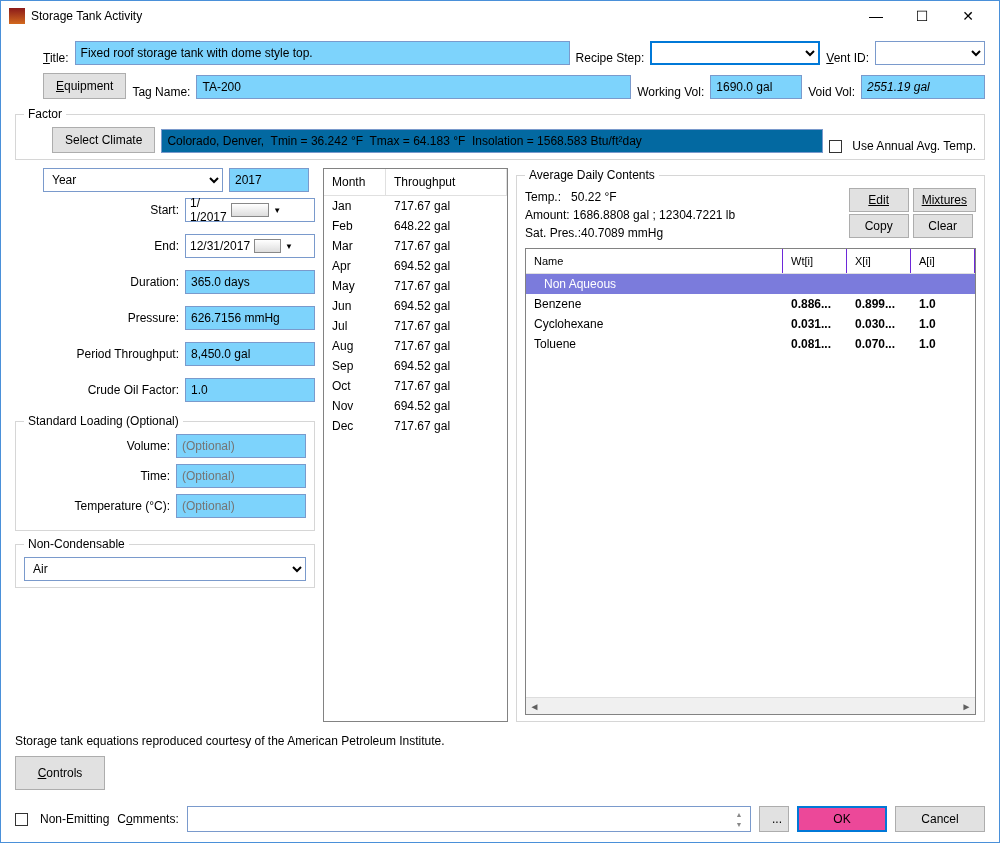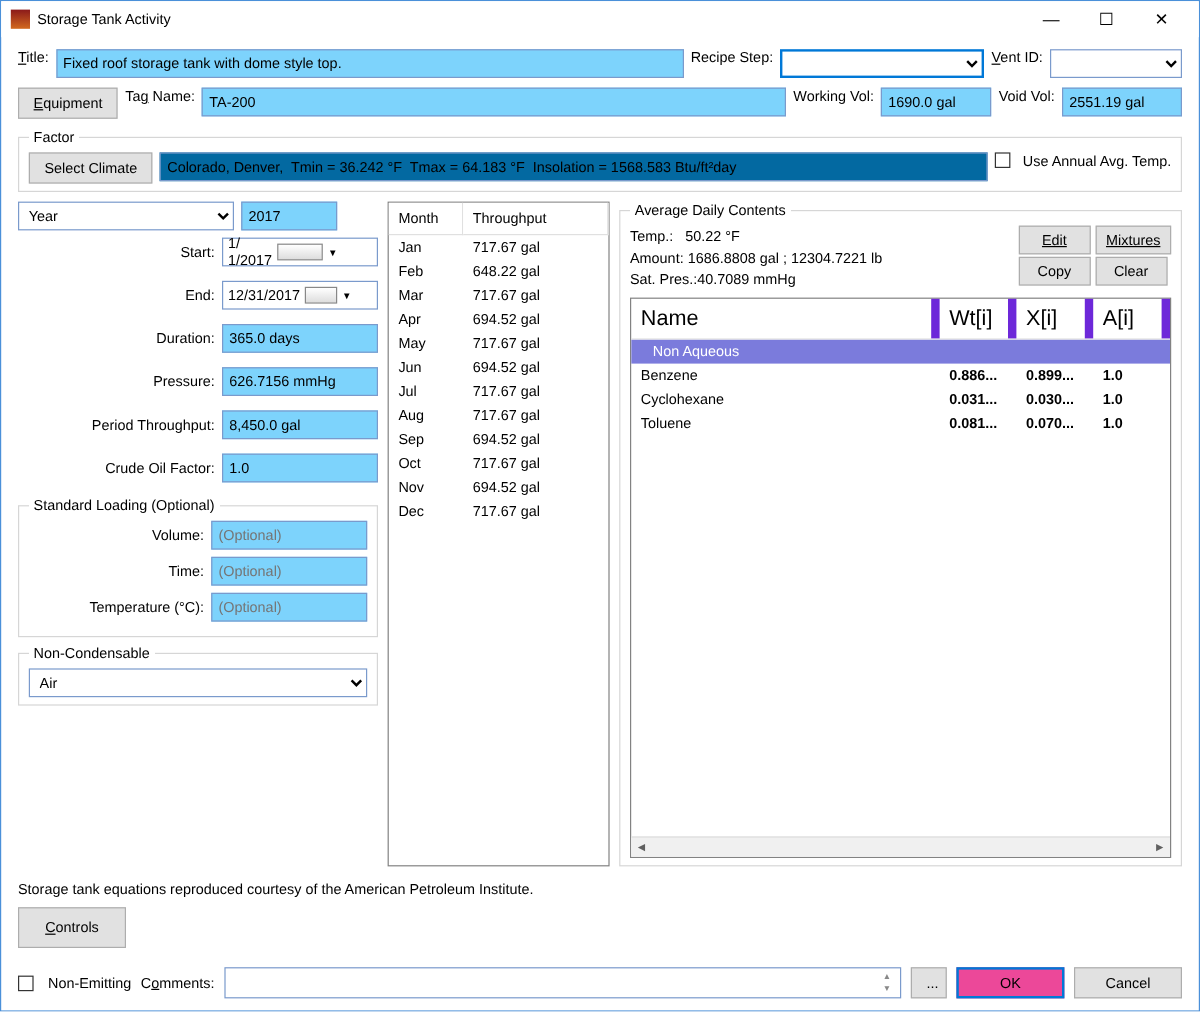--- a/index.html
+++ b/index.html
@@ -4,21 +4,21 @@
 <style>
 * { box-sizing: border-box; margin: 0; padding: 0; }
 body { font-family: "Segoe UI", Tahoma, sans-serif; font-size: 12px; background: #f0f0f0; color: #000; }
 .window { width: 1000px; height: 843px; background: #fff; border: 1px solid #4a90d9; display: flex; flex-direction: column; }
 .titlebar { height: 30px; background: #fff; display: flex; align-items: center; padding: 0 8px; }
 .titlebar-icon { width: 16px; height: 16px; background: linear-gradient(#8b1a1a, #d2691e); margin-right: 6px; }
 .titlebar-text { flex: 1; font-size: 12px; }
 .titlebar-btns { display: flex; gap: 0; }
 .titlebar-btn { width: 46px; height: 30px; display: flex; align-items: center; justify-content: center; font-size: 14px; cursor: pointer; }
 .content { flex: 1; padding: 10px 14px; display: flex; flex-direction: column; gap: 8px; }
-.row { display: flex; align-items: flex-start; gap: 6px; }
+.row { display: flex; align-items: flex-end; gap: 6px; margin-left: 28px; }
 .label { font-size: 12px; }
 .underline { text-decoration: underline; }
 input[type=text], .textfield { border: 1px solid #7a9acc; background: #7dd3fc; padding: 3px 5px; font: inherit; height: 24px; }
 .textfield.readonly { background: #0369a1; }
 select { border: 1px solid #7a9acc; background: #fff; font: inherit; height: 24px; padding: 2px 4px; }
 .btn { background: #e1e1e1; border: 1px solid #adadad; padding: 4px 12px; font: inherit; cursor: pointer; height: 26px; }
 .btn-primary { border: 2px solid #0078d7; background: #ec4899; }
 fieldset { border: 1px solid #d6d6d6; padding: 6px 8px; }
 legend { font-size: 12px; padding: 0 4px; }
 .checkbox { width: 13px; height: 13px; border: 1px solid #333; display: inline-block; vertical-align: middle; margin-right: 4px; }
@@ -40,21 +40,21 @@
 .table-body .td { padding: 3px 8px; font-size: 12px; }
 .th-month, .td-month { width: 62px; }
 .th-tp, .td-tp { flex: 1; }
 .contents-header { display: flex; justify-content: space-between; }
 .contents-info { line-height: 1.5; }
 .contents-btns { display: flex; flex-direction: column; gap: 2px; }
 .contents-btns .brow { display: flex; gap: 4px; }
 .btn-small { min-width: 60px; height: 24px; padding: 2px 8px; }
 .data-table { border: 1px solid #828282; background: #fff; flex: 1; margin-top: 6px; display: flex; flex-direction: column; }
 .data-table .dt-head { display: flex; border-bottom: 1px solid #e0e0e0; }
-.dt-head .dth { padding: 6px 8px; border-right: 7px solid #6d28d9; font-size: 18px; }
+.dt-head .dth { padding: 6px 8px; border-right: 1px solid #6d28d9; font-size: 11px; }
 .dth-name { flex: 1; }
 .dth-wt, .dth-x, .dth-a { width: 64px; }
 .dt-body { flex: 1; overflow: hidden; }
 .dt-body .dtr { display: flex; }
 .dt-body .dtd { padding: 3px 8px; font-size: 12px; }
 .dtd-name { flex: 1; }
 .dtd-wt, .dtd-x, .dtd-a { width: 64px; font-weight: bold; }
 .dt-body .dtr.selected { background: #7b7bdc; color: #fff; }
 .dtd-name.indent { padding-left: 18px; }
 .scrollbar-h { height: 17px; background: #f0f0f0; display: flex; align-items: center; border-top: 1px solid #ddd; }
@@ -92,21 +92,21 @@
       <select style="width:110px"></select>
     </div>
 
     <div class="row">
       <button class="btn"><span class="underline">E</span>quipment</button>
       <span class="label">Ta<span class="underline">g</span> Name:</span>
       <input type="text" class="textfield" style="flex: 1 1 0%;" value="TA-200">
       <span class="label">Working Vol:</span>
       <input type="text" class="textfield" style="width: 92px;" value="1690.0 gal">
       <span class="label">Void Vol:</span>
-      <input type="text" class="textfield" style="width: 100px;" value="2551.19 gal">
+      <input type="text" class="textfield" style="width: 124px; font-style: italic;" value="2551.19 gal">
     </div>
 
     <fieldset>
       <legend>Factor</legend>
       <div class="row">
         <button class="btn">Select Climate</button>
         <input type="text" class="textfield readonly" style="flex: 1 1 0%;" value="Colorado, Denver,  Tmin = 36.242 °F  Tmax = 64.183 °F  Insolation = 1568.583 Btu/ft²day">
         <span class="checkbox"></span>
         <span class="label">Use Annual Avg. Temp.</span>
       </div>

